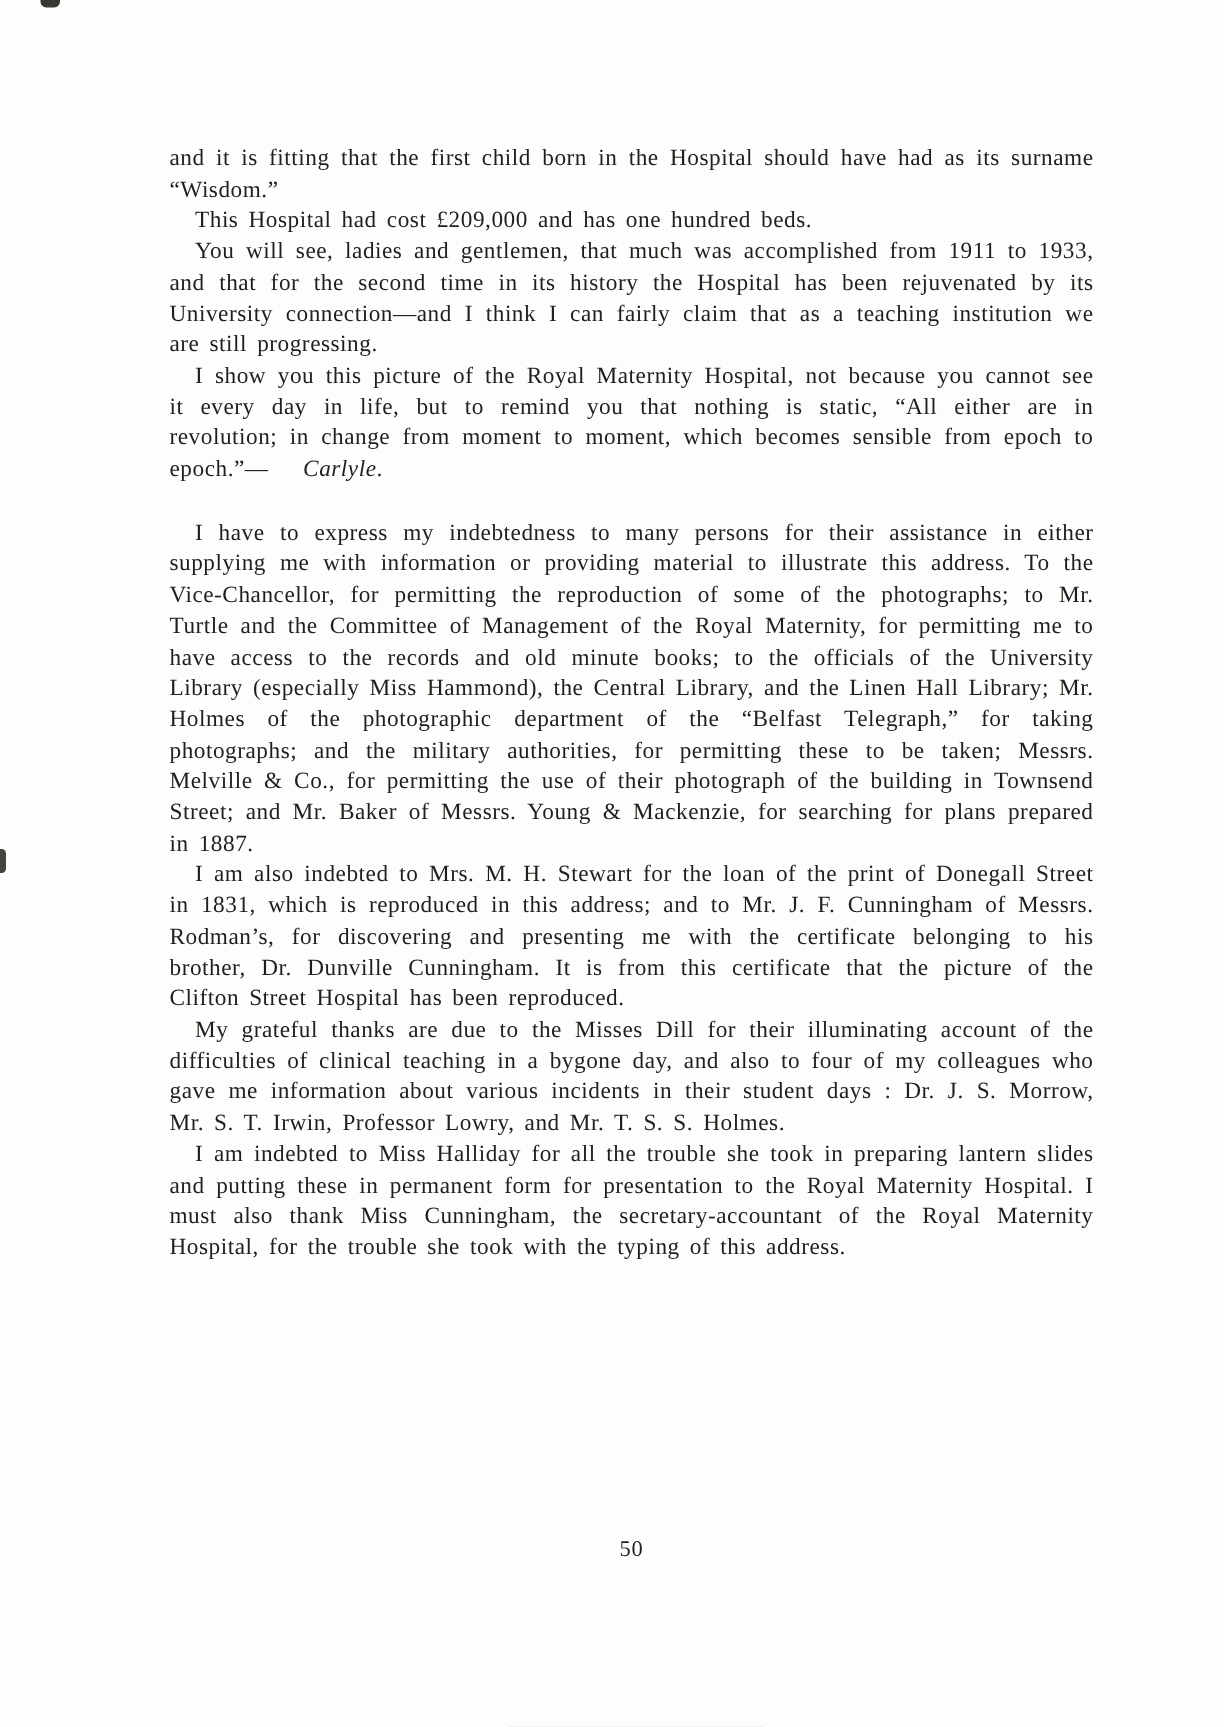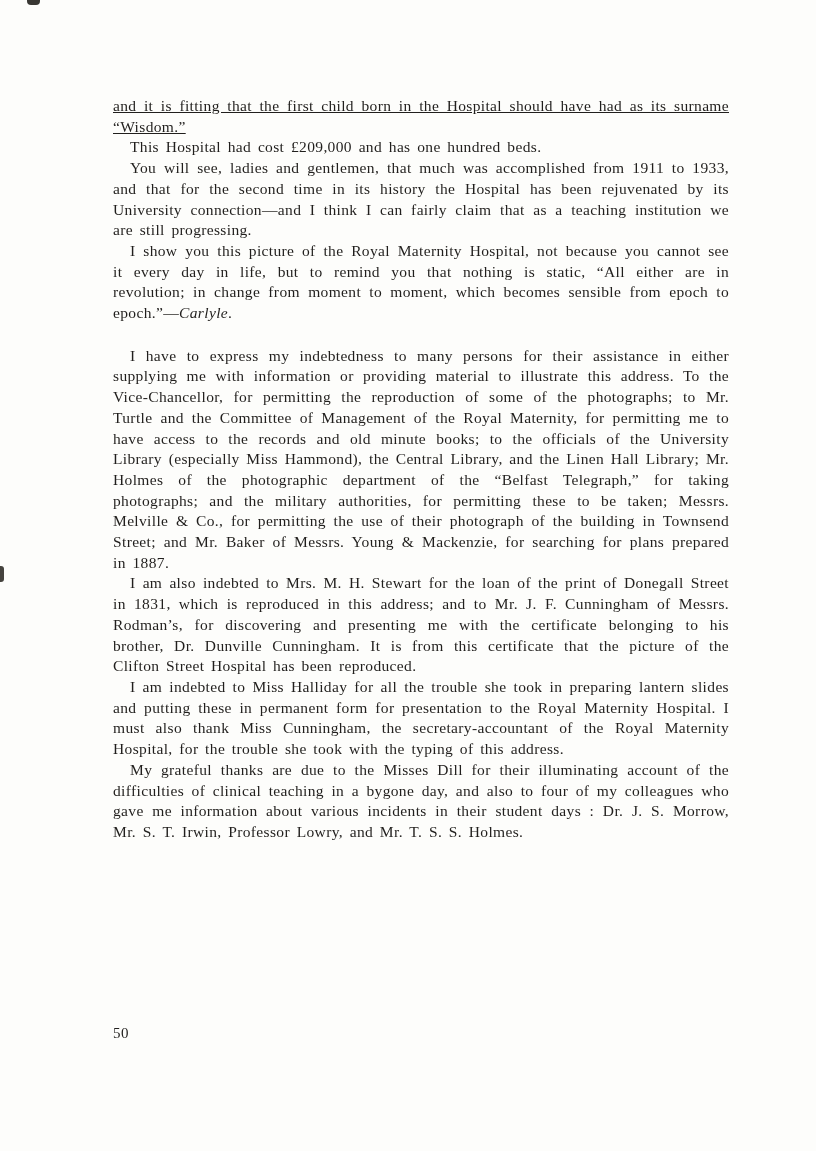--- a/index.html
+++ b/index.html
@@ -29,32 +29,33 @@
     letter-spacing: 0.35px;
     word-spacing: 2.5px;
   }
   .para {
     margin: 0;
     padding: 0;
     text-indent: 17px;
   }
   .para.no-indent {
     text-indent: 0;
-    text-decoration: underline;
   }
   .para em {
+    margin-left: 23px;
   }
   .section-break {
     height: 22px;
   }
   .page-number {
     position: absolute;
     left: 113px;
     width: 616px;
     top: 1025px;
+    text-align: center;
     font-family: "Liberation Serif", "DejaVu Serif", serif;
     font-size: 15px;
     letter-spacing: 0.5px;
     color: #211f1d;
   }
   .scan-artifact {
     position: absolute;
     background: #16140f;
   }
   .artifact-top {
@@ -93,21 +94,21 @@
     <p class="para"><span>I show you this picture of the Royal Maternity Hospital, not because you cannot see it every day in life, but to remind you that nothing is static, “All either are in revolution; in change from moment to moment, which becomes sensible from epoch to epoch.”—</span><em>Carlyle</em><span>.</span></p>
 
 
 
     <div class="section-break"></div>
 
     <p class="para">I have to express my indebtedness to many persons for their assistance in either supplying me with information or providing material to illustrate this address.  To the Vice-Chancellor, for permitting the reproduction of some of the photographs; to Mr. Turtle and the Committee of Management of the Royal Maternity, for permitting me to have access to the records and old minute books; to the officials of the University Library (especially Miss Hammond), the Central Library, and the Linen Hall Library; Mr. Holmes of the photographic department of the “Belfast Telegraph,” for taking photographs; and the military authorities, for permitting these to be taken; Messrs. Melville &amp; Co., for permitting the use of their photograph of the building in Townsend Street; and Mr. Baker of Messrs. Young &amp; Mackenzie, for searching for plans prepared in 1887.</p>
 
     <p class="para">I am also indebted to Mrs. M. H. Stewart for the loan of the print of Donegall Street in 1831, which is reproduced in this address; and to Mr. J. F. Cunningham of Messrs. Rodman’s, for discovering and presenting me with the certificate belonging to his brother, Dr. Dunville Cunningham.  It is from this certificate that the picture of the Clifton Street Hospital has been reproduced.</p>
 
+    <p class="para">My grateful thanks are due to the Misses Dill for their illuminating account of the difficulties of clinical teaching in a bygone day, and also to four of my colleagues who gave me information about various incidents in their student days : Dr. J. S. Morrow, Mr. S. T. Irwin, Professor Lowry, and Mr. T. S. S. Holmes.</p>
+
     <p class="para">I am indebted to Miss Halliday for all the trouble she took in preparing lantern slides and putting these in permanent form for presentation to the Royal Maternity Hospital.  I must also thank Miss Cunningham, the secretary-accountant of the Royal Maternity Hospital, for the trouble she took with the typing of this address.</p>
-
-    <p class="para">My grateful thanks are due to the Misses Dill for their illuminating account of the difficulties of clinical teaching in a bygone day, and also to four of my colleagues who gave me information about various incidents in their student days : Dr. J. S. Morrow, Mr. S. T. Irwin, Professor Lowry, and Mr. T. S. S. Holmes.</p>
 
   </main>
 
   <div class="page-number">50</div>
 
 </div>
 
 </body></html>

